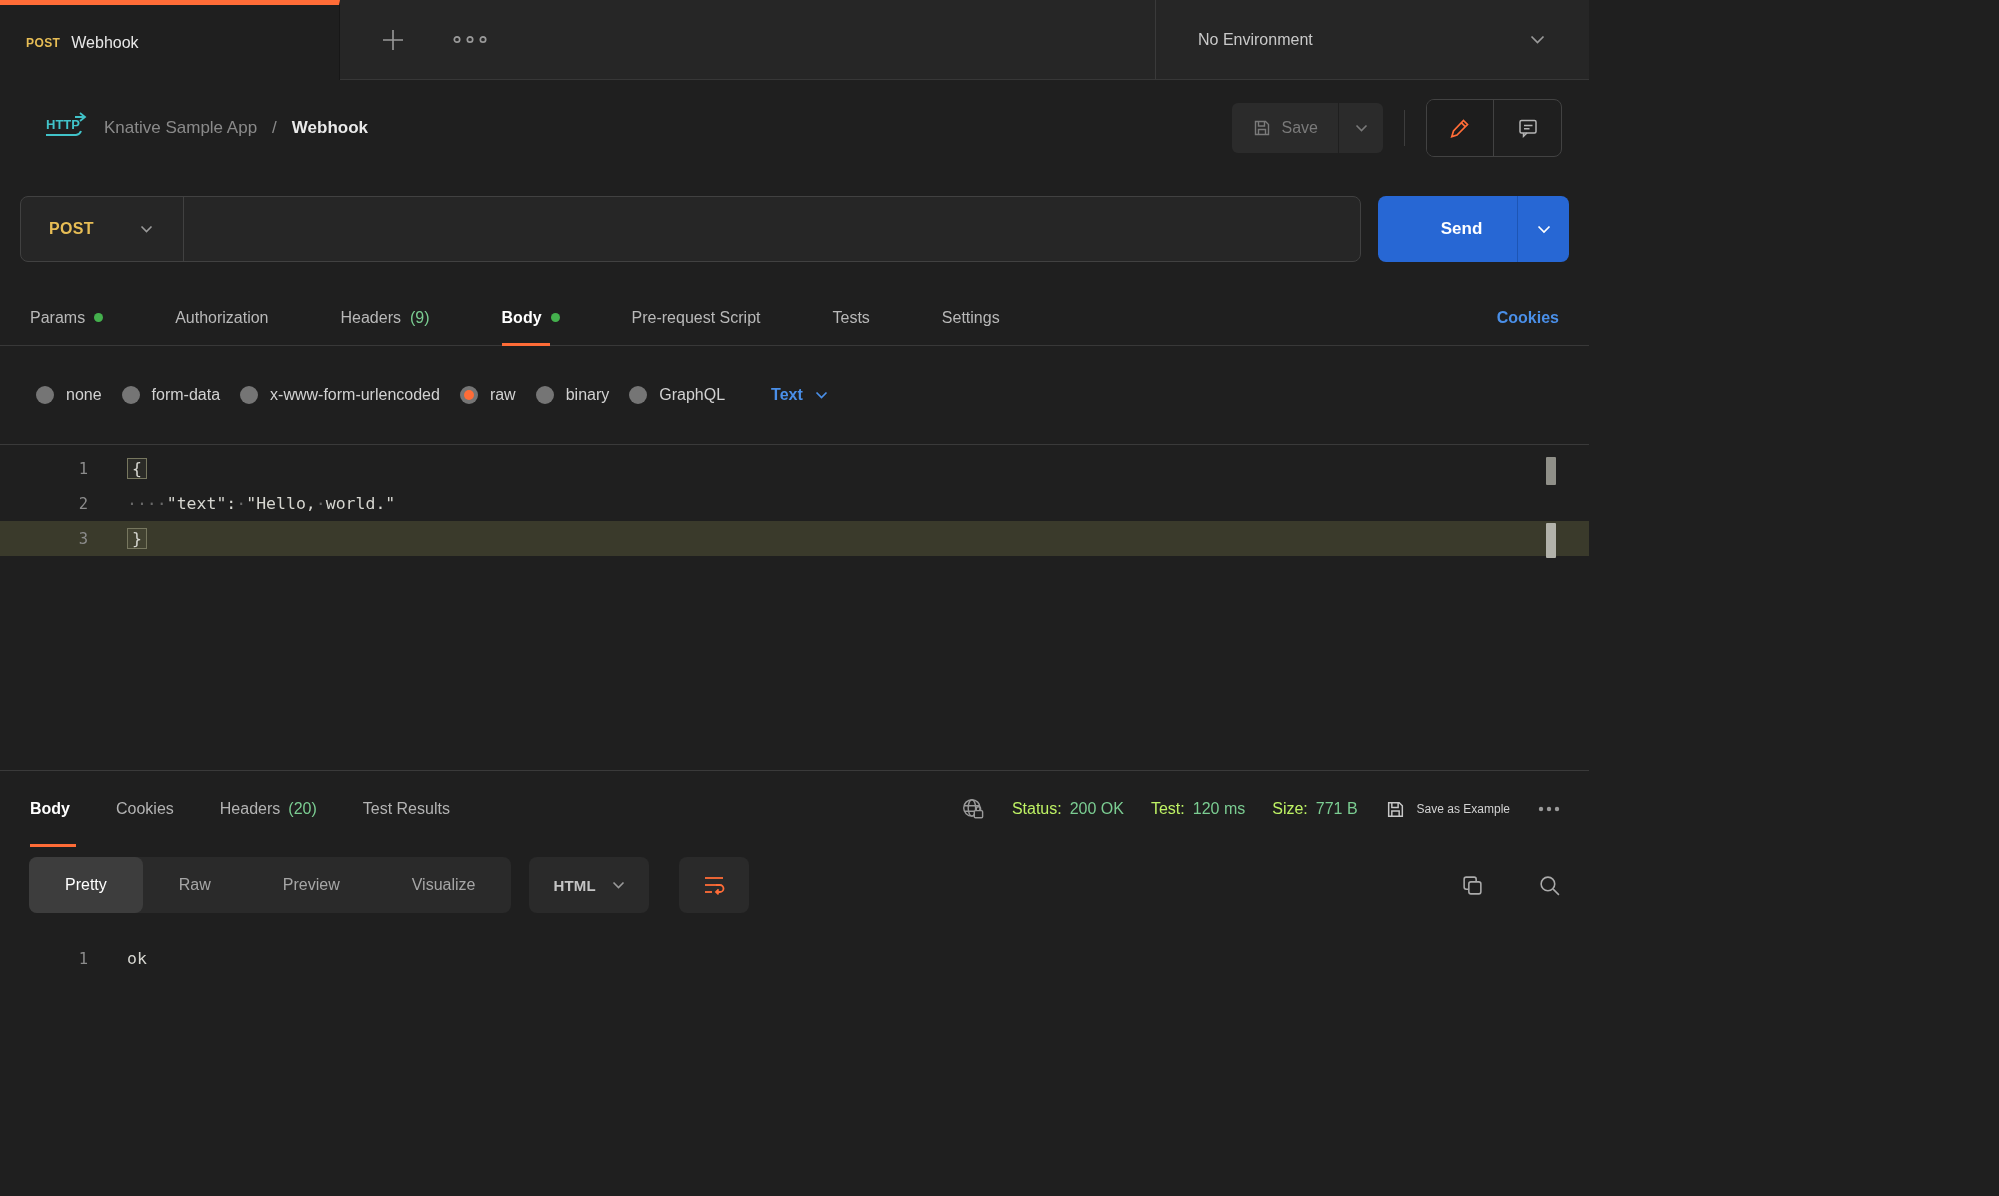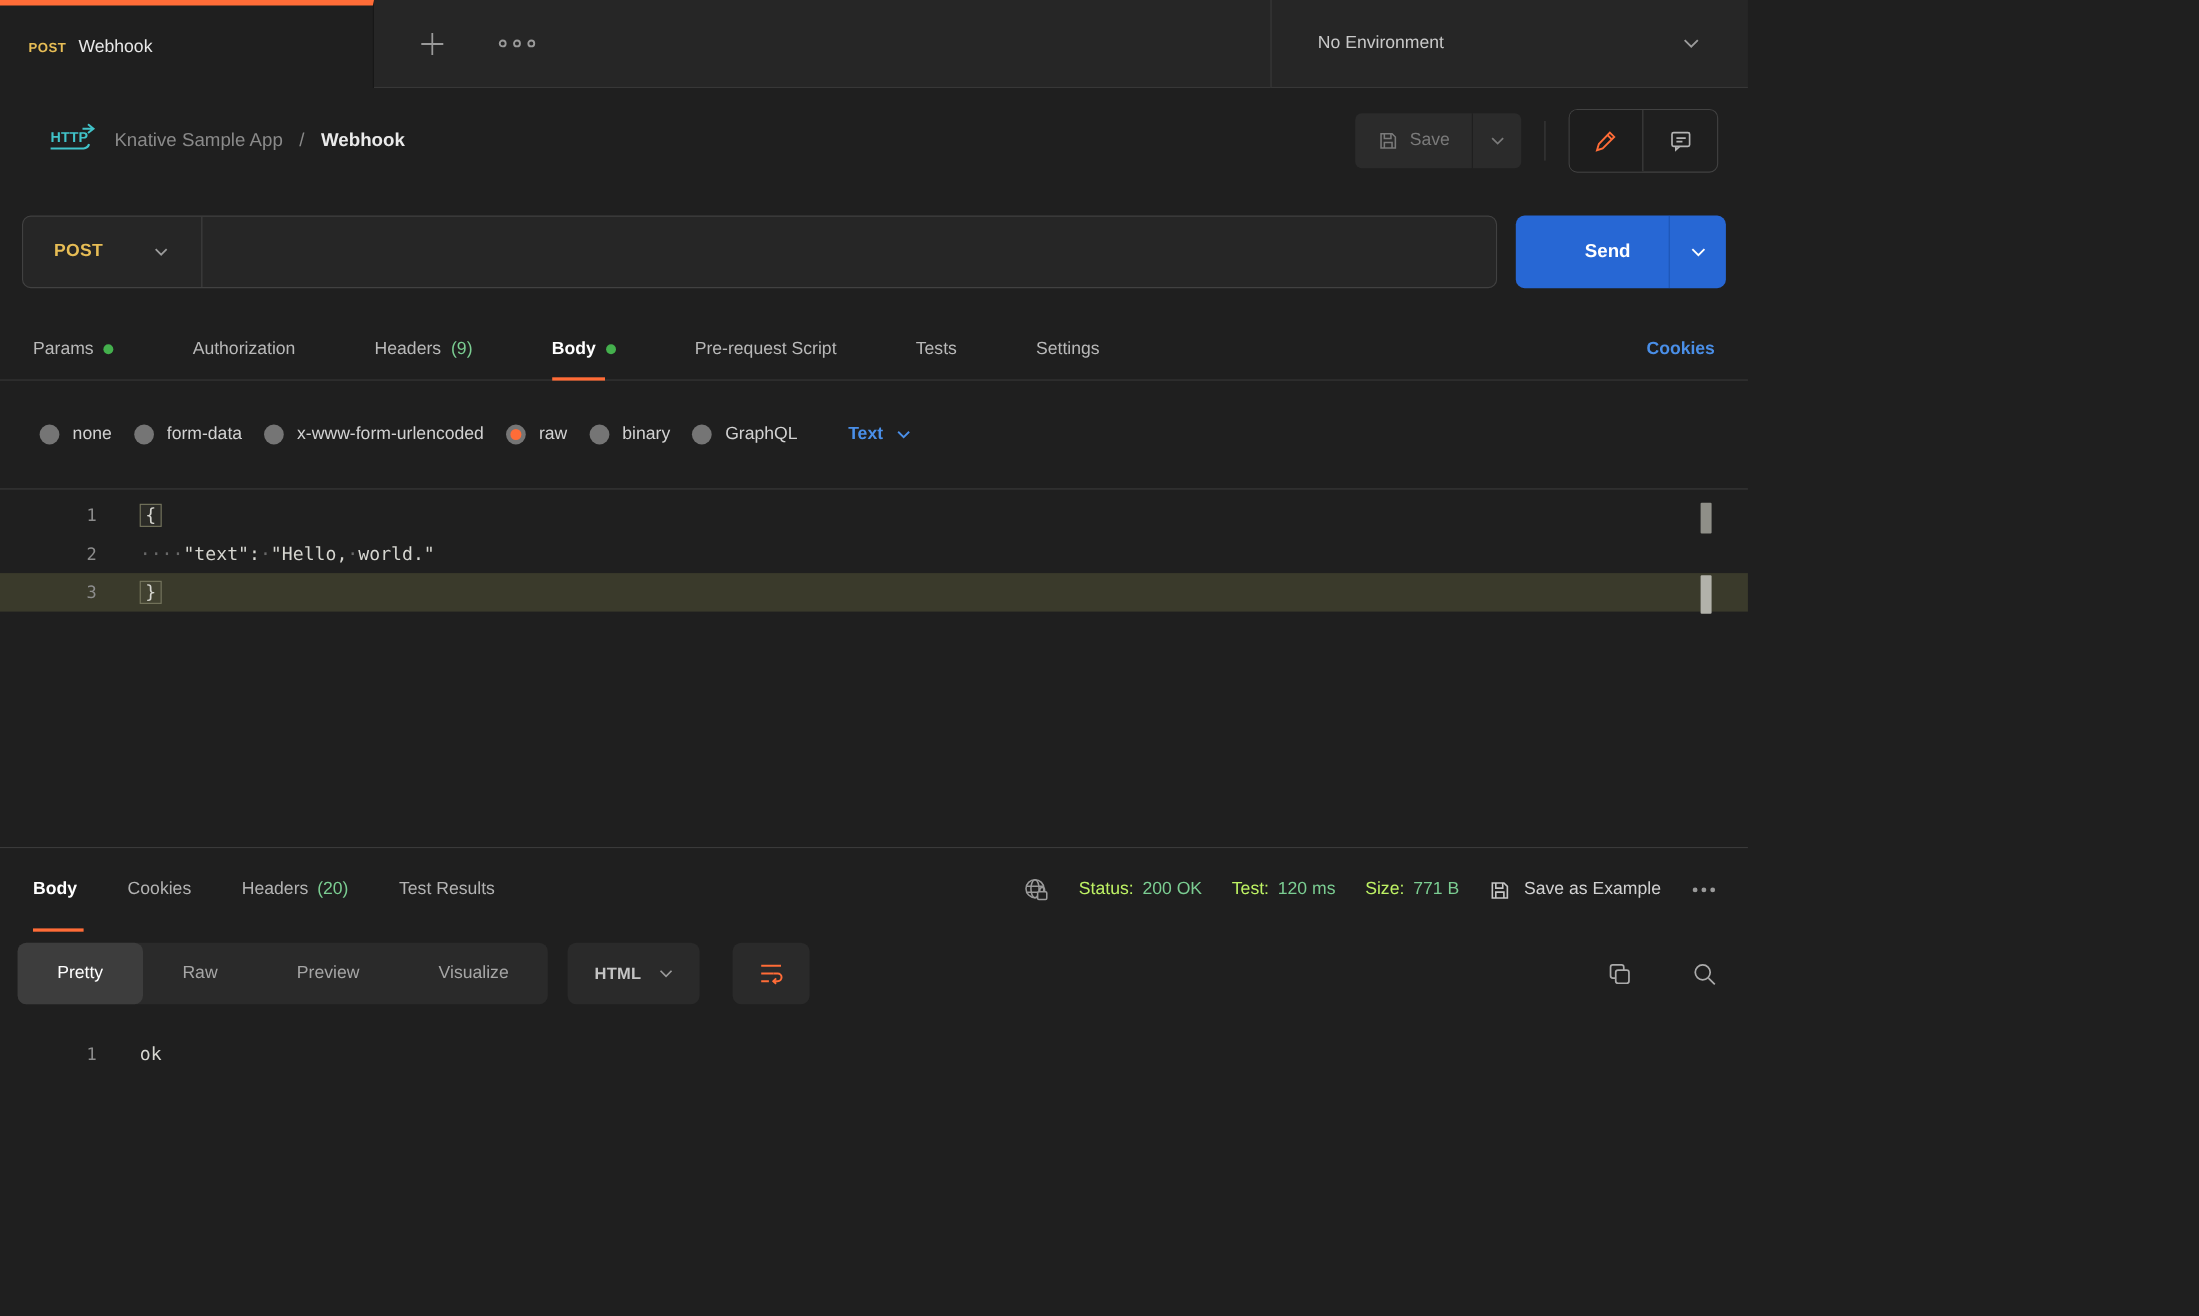--- a/index.html
+++ b/index.html
@@ -77,22 +77,22 @@
   .response { flex:1; display:flex; flex-direction:column; border-top:1px solid #3a3a3a; }
   .res-head { height:76px; display:flex; align-items:center; padding:0 28px 0 30px; flex-shrink:0; }
   .res-tabs { display:flex; align-items:center; gap:46px; height:100%; }
   .res-tab { display:flex; align-items:center; gap:8px; font-size:16px; color:#b3b3b3; cursor:pointer; height:100%; position:relative; }
   .res-tab.active { color:#ffffff; font-weight:600; }
   .res-tab .underline { position:absolute; left:0; bottom:0; height:3px; width:46px; background:#ff6c37; }
   .res-meta { margin-left:auto; display:flex; align-items:center; gap:27px; }
   .meta-pair { display:flex; align-items:center; gap:8px; font-size:16px; }
   .meta-label { color:#bef264; }
   .meta-value { color:#7bcd92; }
-  .save-example { display:flex; align-items:center; gap:11px; font-size:16px; color:#d2d2d2; cursor:pointer; }
-  .res-toolbar { margin-top:10px; display:flex; align-items:center; padding:0 28px 0 16px; flex-shrink:0; }
+  .save-example { display:flex; align-items:center; gap:11px; font-size:12px; color:#d2d2d2; cursor:pointer; }
+  .res-toolbar { margin-top:10px; display:flex; align-items:center; padding:0 28px 0 16px; flex-shrink:0;margin-left:13px; }
   .seg { height:56px; background:#2a2a2a; border-radius:8px; display:flex; align-items:stretch; }
   .seg-item { padding:0 36px; display:flex; align-items:center; font-size:16px; color:#a6a6a6; cursor:pointer; }
   .seg-item.active { background:#3d3d3d; border-radius:8px; color:#ffffff; }
   .fmt-box { margin-left:18px; height:56px; background:#2a2a2a; border-radius:8px; padding:0 24px; display:flex; align-items:center; gap:16px; cursor:pointer; }
   .fmt-box-label { font-size:15px; font-weight:600; color:#c4c4c4; letter-spacing:.2px; }
   .wrap-btn { margin-left:30px; width:70px; height:56px; background:#2a2a2a; border-radius:8px; display:flex; align-items:center; justify-content:center; cursor:pointer; }
   .tool-right { margin-left:auto; display:flex; align-items:center; gap:54px; color:#ababab; }
   .res-body { padding-top:28px; font-family:"DejaVu Sans Mono", monospace; }
 </style>
 </head>

